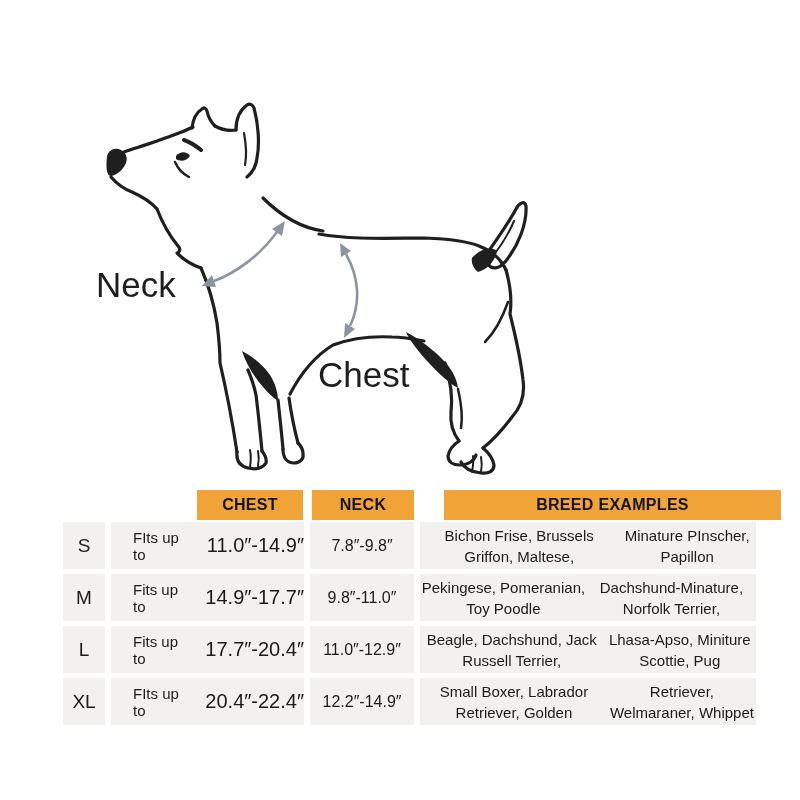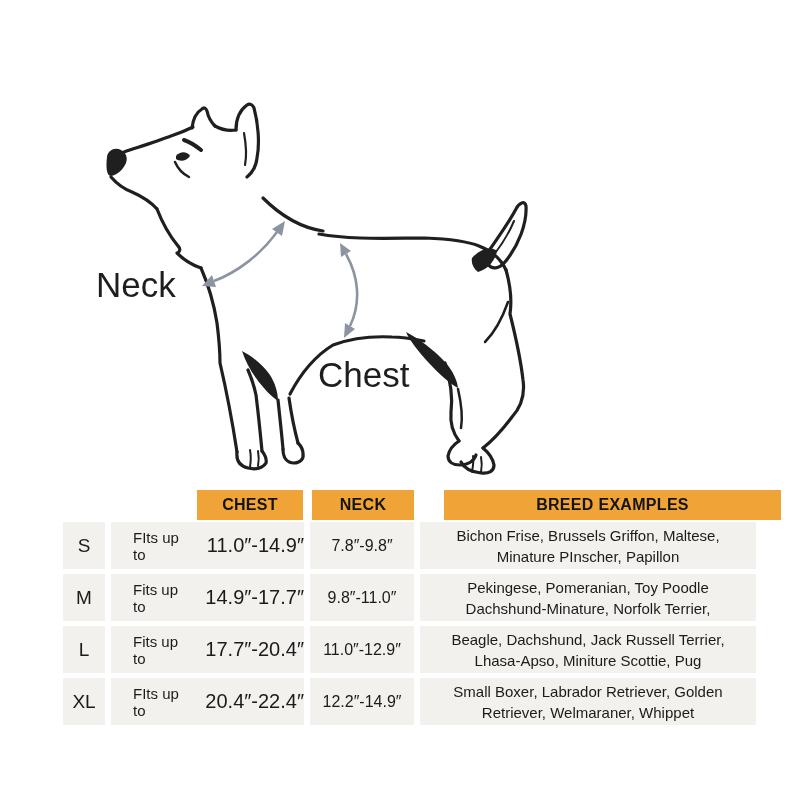--- a/index.html
+++ b/index.html
@@ -19,21 +19,21 @@
 
   .rows{position:absolute;left:63px;top:522px;width:694px;
         display:flex;flex-direction:column;gap:5px;}
   .row{display:grid;grid-template-columns:42px 193px 104px 336px;column-gap:6px;height:47px;}
   .cell{background:#F2F1EE;display:flex;align-items:center;justify-content:center;
         color:#1b1b1b;}
   .cell.size{font-size:19px;}
   .cell.fits{justify-content:flex-start;padding-left:22px;gap:13px;font-size:15px;}
   .cell.fits .range{font-size:20px;}
   .cell.neckcol{font-size:16px;}
-  .cell.breeds{flex-direction:column;font-size:15px;line-height:21px;text-align:center;}
+  .cell.breeds{flex-direction:row;font-size:15px;line-height:21px;text-align:center;}
 </style>
 </head>
 <body>
 
 <div class="stage">
 
   <svg class="dog" width="800" height="800" viewBox="0 0 800 800">
 
     <g stroke="#1f1f1f" stroke-width="3.2" fill="none" stroke-linecap="round" stroke-linejoin="round">
       <path d="M124,152 C142,146 158,141 171,136 C180,133 187,130 193,127"></path>

